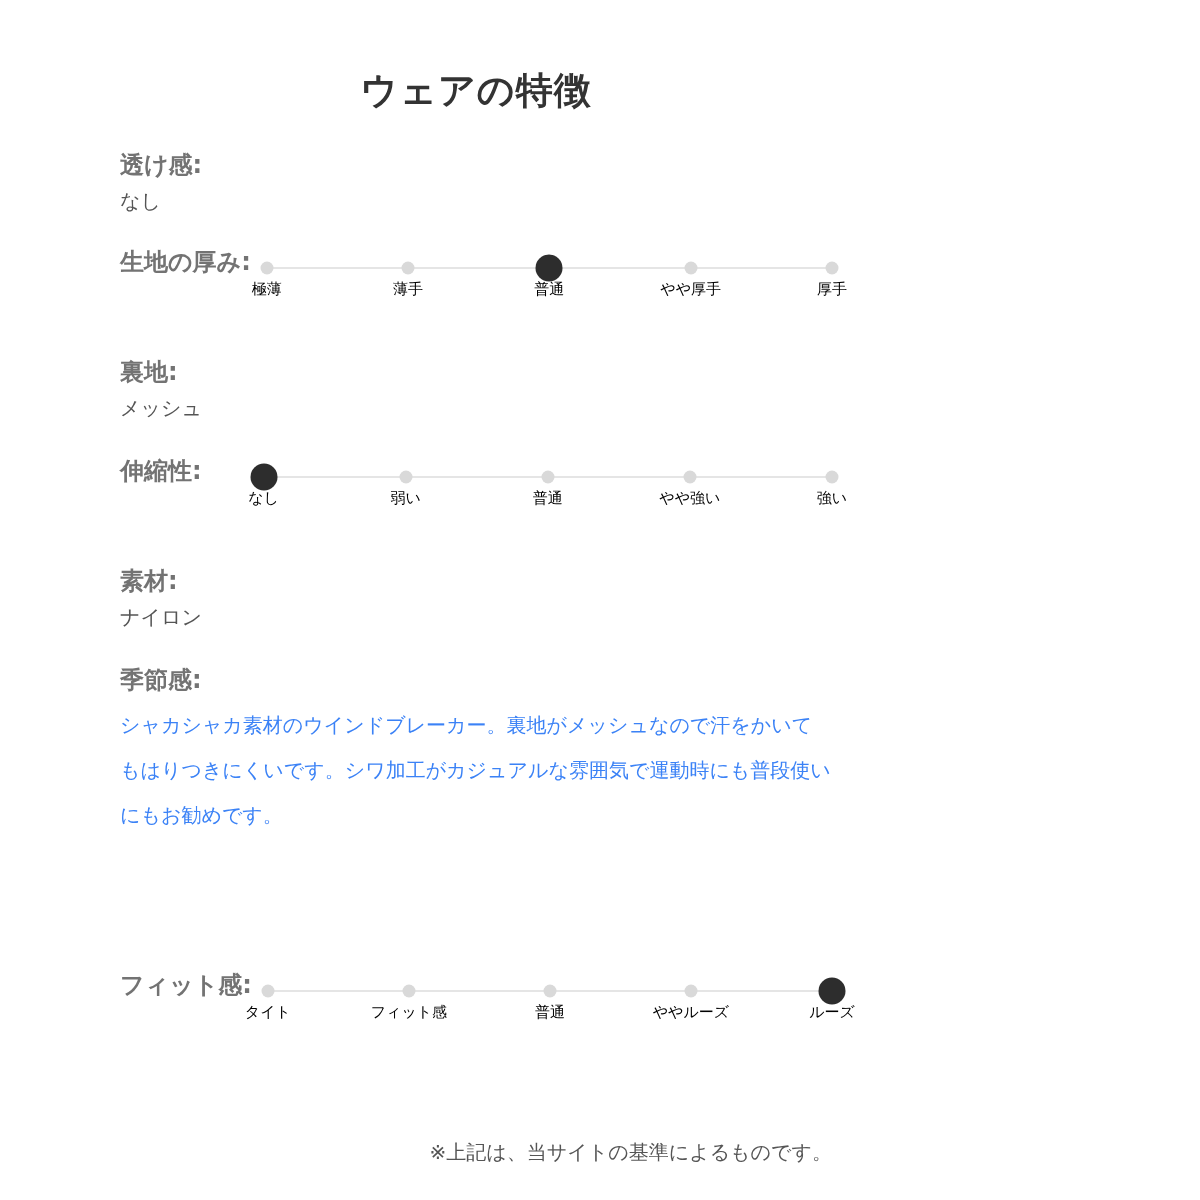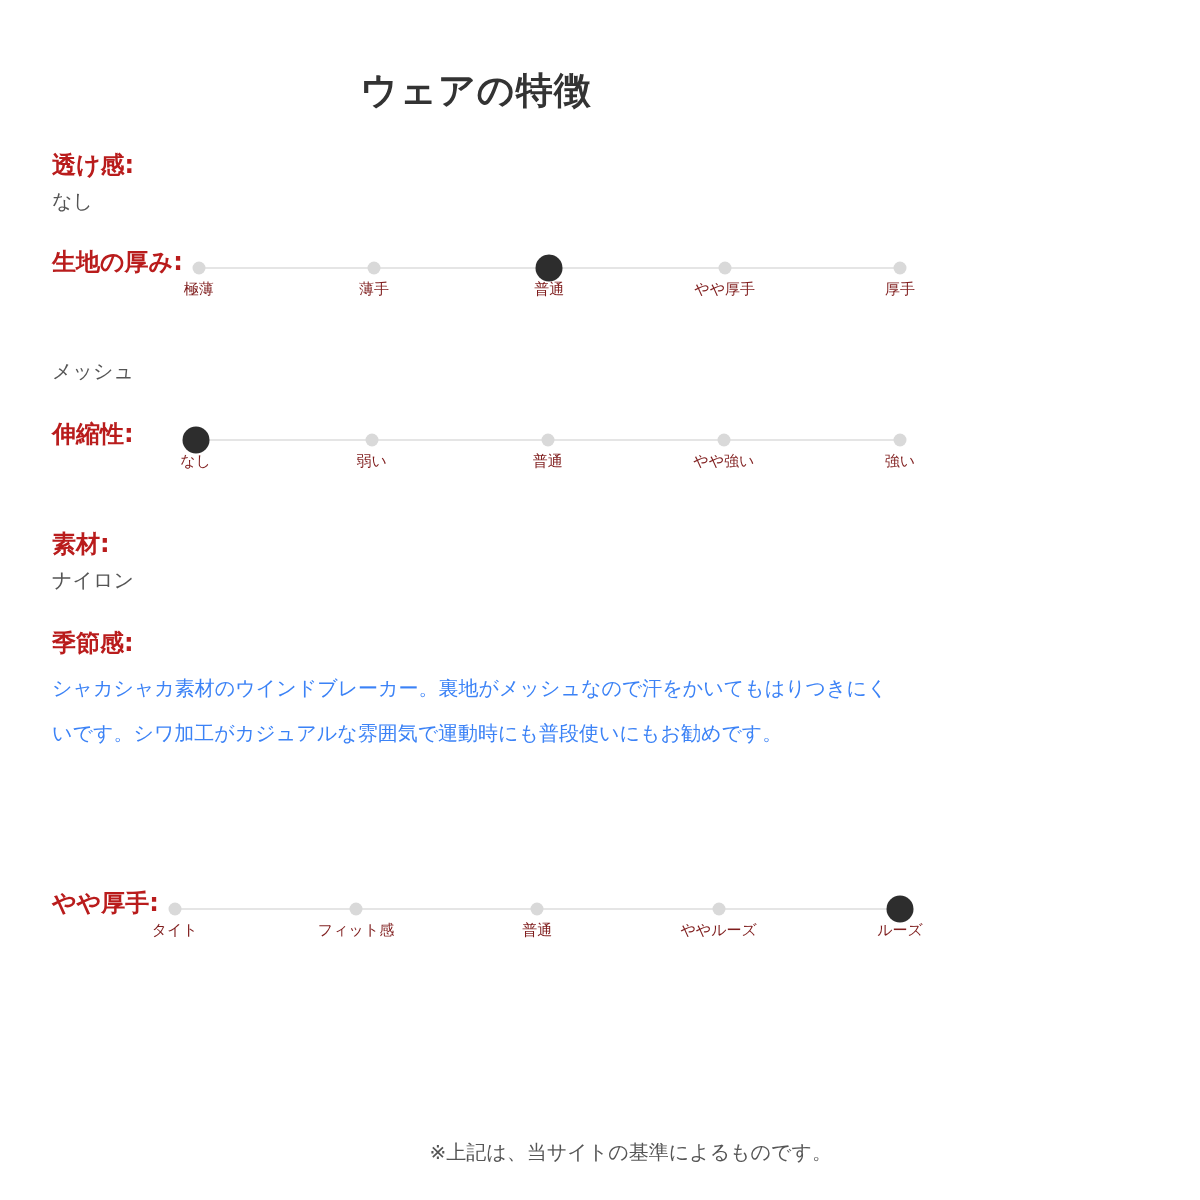--- a/index.html
+++ b/index.html
@@ -5,34 +5,34 @@
   * { margin: 0; padding: 0; box-sizing: border-box; }
   html, body {
     width: 1200px; height: 1200px;
     background: #ffffff;
     font-family: "DejaVu Sans", "Liberation Sans", sans-serif;
     overflow: hidden;
   }
   .page {
     position: relative;
     width: 952px; height: 1200px;
-    padding: 0 52px;
+    padding: 0 120px;
   }
   .page-title {
     padding-top: 66px;
     text-align: center;
     font-size: 37px;
     font-weight: bold;
     color: #333333;
     letter-spacing: 1px;
   }
   .sec-label {
     font-size: 24px;
     font-weight: bold;
-    color: #b91c1c;
+    color: #737373;
     line-height: 30px;
     white-space: nowrap;
   }
   .sec-value {
     margin-top: 7px;
     font-size: 20px;
     color: #555555;
     line-height: 28px;
   }
   .sec-paragraph {
@@ -90,21 +90,21 @@
   }
   .dot.selected {
     width: 27px; height: 27px;
     background: #2d2d2d;
   }
   .tick {
     position: absolute;
     top: 33px; left: 0;
     transform: translateX(-50%);
     font-size: 15px;
-    color: #7f1d1d;
+    color: #000000;
     white-space: nowrap;
   }
   .footnote {
     position: absolute;
     right: 120px;
     bottom: 34px;
     font-size: 20px;
     color: #555555;
   }
 </style>
@@ -141,20 +141,21 @@
         <span class="tick">やや厚手</span>
       </div>
       <div class="stop stop-4">
         <span class="dot"></span>
         <span class="tick">厚手</span>
       </div>
     </div>
   </section>
 
   <section class="text-sec sec-lining">
+    <h2 class="sec-label">裏地:</h2>
     <p class="sec-value">メッシュ</p>
   </section>
 
   <section class="slider-sec sec-stretch">
     <h2 class="sec-label">伸縮性:</h2>
     <div class="slider">
       <div class="track"></div>
       <div class="stop stop-0">
         <span class="dot selected"></span>
         <span class="tick">なし</span>
@@ -182,21 +183,21 @@
     <h2 class="sec-label">素材:</h2>
     <p class="sec-value">ナイロン</p>
   </section>
 
   <section class="text-sec sec-season">
     <h2 class="sec-label">季節感:</h2>
     <p class="sec-paragraph">シャカシャカ素材のウインドブレーカー。裏地がメッシュなので汗をかいてもはりつきにくいです。シワ加工がカジュアルな雰囲気で運動時にも普段使いにもお勧めです。</p>
   </section>
 
   <section class="slider-sec sec-fit">
-    <h2 class="sec-label">やや厚手:</h2>
+    <h2 class="sec-label">フィット感:</h2>
     <div class="slider">
       <div class="track"></div>
       <div class="stop stop-0">
         <span class="dot"></span>
         <span class="tick">タイト</span>
       </div>
       <div class="stop stop-1">
         <span class="dot"></span>
         <span class="tick">フィット感</span>
       </div>

